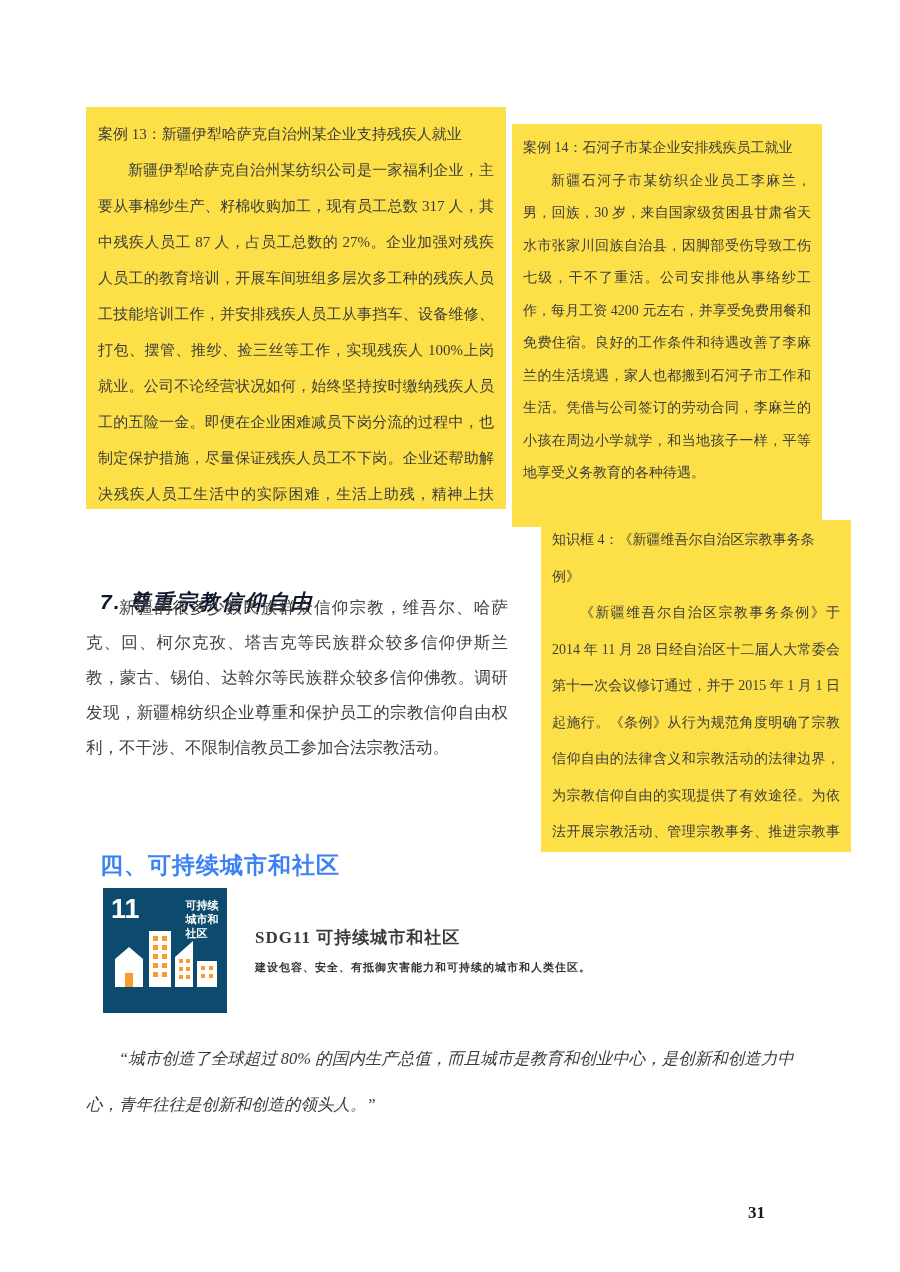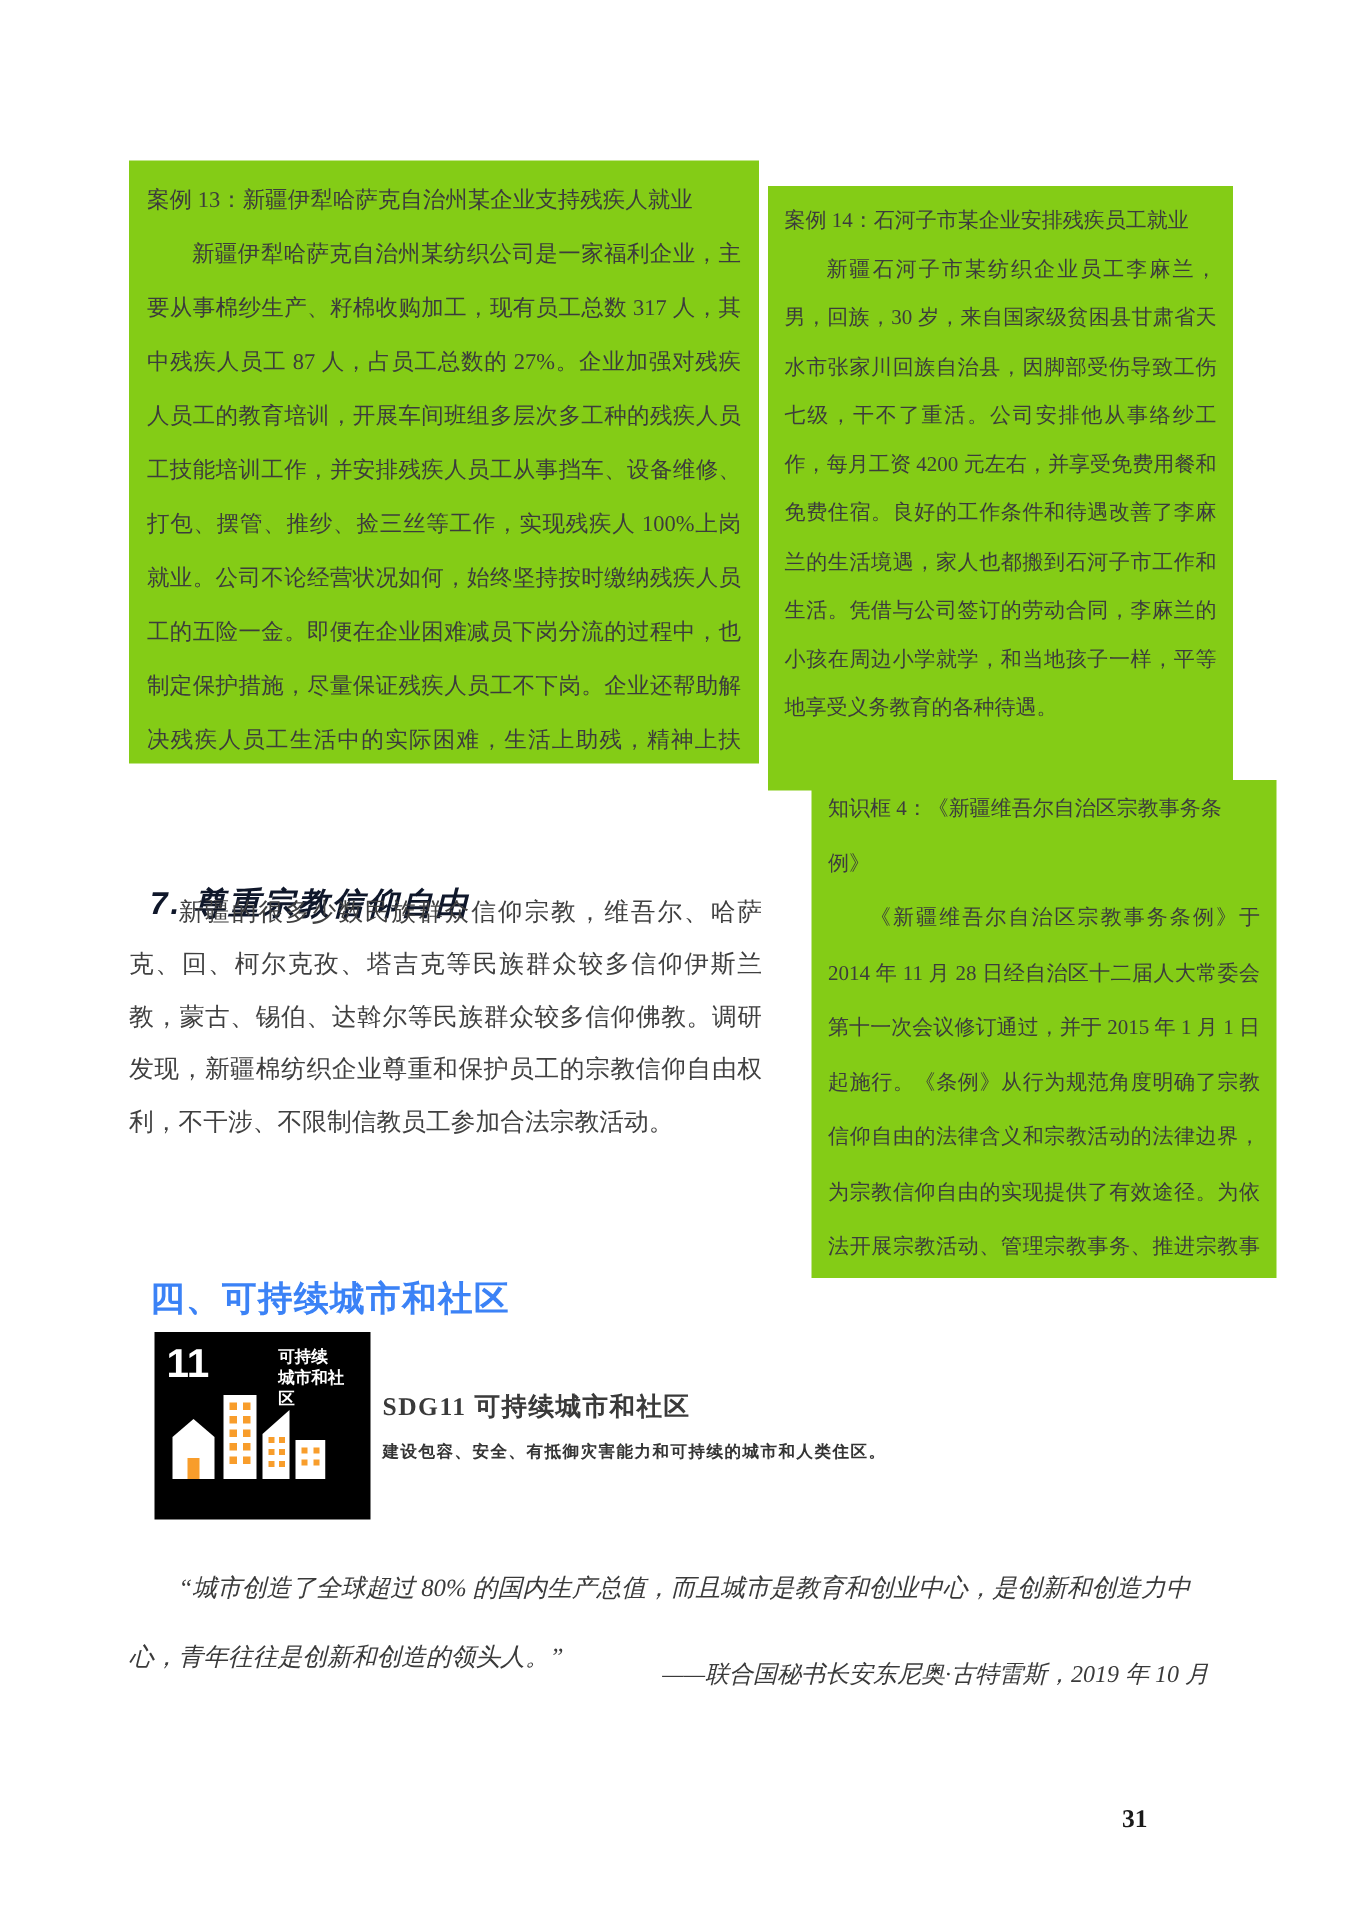--- a/index.html
+++ b/index.html
@@ -1,34 +1,34 @@
 <!DOCTYPE html>
 <html><head>
 <meta charset="utf-8">
 <style>
   * { margin:0; padding:0; box-sizing:border-box; }
   html,body { width:900px; height:1272px; background:#ffffff; font-family:"Liberation Serif", serif; color:#404040; }
   .page { position:relative; width:900px; height:1272px; background:#ffffff; overflow:hidden; }
 
-  .gray-box { position:absolute; background:#84cc16; color:#3c3c3c; overflow:hidden; }
+  .gray-box { position:absolute; background:#fde047; color:#3c3c3c; overflow:hidden; }
   .box-case13 { left:86px; top:107px; width:420px; height:402px; padding:9px 12px 6px 12px; }
   .box-case14 { left:512px; top:124px; width:310px; height:403px; padding:8px 11px 6px 11px; }
   .box-kbox   { left:512px; top:520px; width:310px; height:332px; padding:2px 11px 6px 11px;margin-left:29px; }
 
   .box-case13 .box-title, .box-case13 .box-body { font-size:15px; line-height:36px; }
   .box-case14 .box-title, .box-case14 .box-body { font-size:14px; line-height:32.5px; }
   .box-kbox   .box-title, .box-kbox   .box-body { font-size:14px; line-height:36.5px; }
   .box-body { text-indent:2em; text-align:justify; text-justify:inter-ideograph; }
 
   .s7-heading { position:absolute; left:100px; top:588px; font-family:"Liberation Sans", sans-serif; font-weight:600; font-size:21px; color:#0f172a; letter-spacing:2px;font-style:italic; }
   .s7-body { position:absolute; left:86px; top:590px; width:422px; font-size:16.5px; line-height:35px; text-indent:2em; text-align:justify; text-justify:inter-ideograph; color:#404040; }
 
   .s4-heading { position:absolute; left:100px; top:850px; font-family:"Liberation Sans", sans-serif; font-weight:600; font-size:23px; color:#3b82f6; letter-spacing:1px; }
 
-  .sdg-badge { position:absolute; left:103px; top:888px; width:144px; height:125px; background:#000000; color:#ffffff; padding:8px 8px 0 8px; }
+  .sdg-badge { position:absolute; left:103px; top:888px; width:124px; height:125px; background:#0c4a6e; color:#ffffff; padding:8px 8px 0 8px; }
   .sdg-badge-head { display:flex; align-items:flex-start; gap:6px; }
   .sdg-number { font-family:"Liberation Sans", sans-serif; font-weight:bold; font-size:27px; line-height:26px; }
   .sdg-label { font-family:"Liberation Sans", sans-serif; font-size:11px; line-height:14px; font-weight:bold; padding-top:2px;margin-left:40px; }
   .sdg-art { position:absolute; left:10px; bottom:8px; }
 
   .sdg-title { position:absolute; left:255px; top:926px; font-size:17px; font-weight:600; color:#3a3a3a; letter-spacing:1px; }
   .sdg-desc  { position:absolute; left:255px; top:960px; width:560px; font-size:11px; font-weight:bold; color:#343434; letter-spacing:1px; }
 
   .quote { position:absolute; left:86px; top:1036px; width:732px; font-style:italic; font-size:16.5px; line-height:46px; color:#3a3a3a; text-indent:2em; }
   .attribution { position:absolute; left:86px; top:1106px; width:720px; text-align:right; font-style:italic; font-size:16px; color:#3a3a3a; }
@@ -100,17 +100,16 @@
         <rect x="88" y="45" width="4" height="4" fill="#F89D2B"></rect>
           <rect x="96" y="45" width="4" height="4" fill="#F89D2B"></rect>
       </svg>
     </span>
   </div>
 
   <div class="sdg-title">SDG11 可持续城市和社区</div>
   <div class="sdg-desc">建设包容、安全、有抵御灾害能力和可持续的城市和人类住区。</div>
 
   <div class="quote">“城市创造了全球超过 80% 的国内生产总值，而且城市是教育和创业中心，是创新和创造力中心，青年往往是创新和创造的领头人。”</div>
-  <div class="attribution">——联合国秘书长安东尼奥·古特雷斯，2019 年 10 月</div>
 
   <div class="page-number">31</div>
 
 </div>
 
 </body></html>

